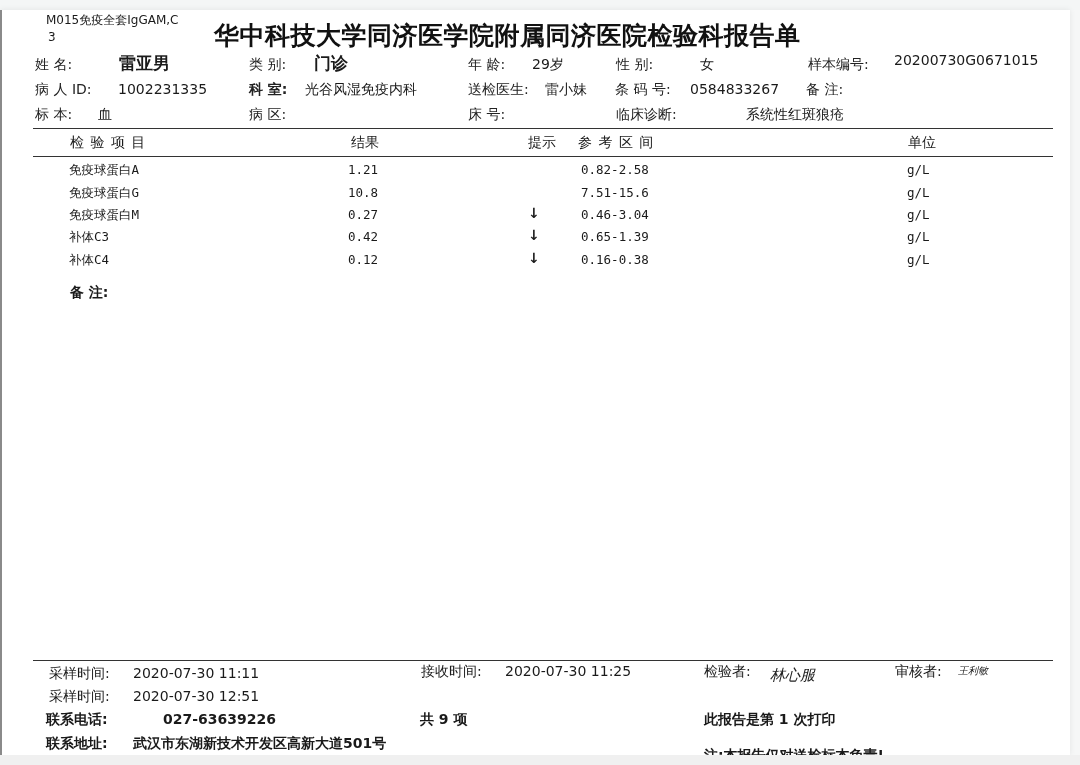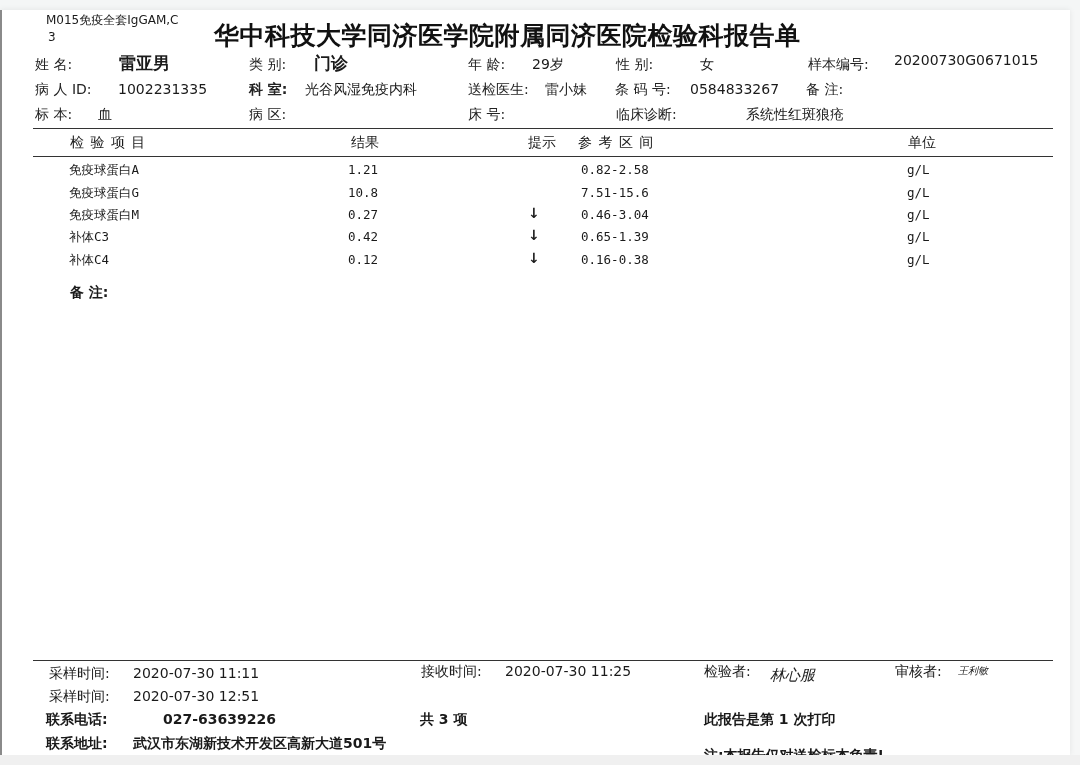--- a/index.html
+++ b/index.html
@@ -134,21 +134,21 @@
   <div class="abs md" style="left:702px; top:653px;">检验者:</div>
   <div class="abs sig" style="left:768px; top:656px;">林心服</div>
   <div class="abs md" style="left:893px; top:653px;">审核者:</div>
   <div class="abs sig" style="left:956px; top:654px; font-size:10px;">王利敏</div>
 
   <div class="abs md" style="left:47px; top:678px;">采样时间:</div>
   <div class="abs md" style="left:131px; top:678px;">2020-07-30 12:51</div>
 
   <div class="abs md bold" style="left:44px; top:701px;">联系电话:</div>
   <div class="abs md bold" style="left:131px; top:701px;margin-left:30px;">027-63639226</div>
-  <div class="abs md bold" style="left:418px; top:701px;">共 3 项</div>
+  <div class="abs md bold" style="left:418px; top:701px;">共 9 项</div>
   <div class="abs md bold" style="left:702px; top:701px;">此报告是第 1 次打印</div>
 
   <div class="abs md bold" style="left:44px; top:725px;">联系地址:</div>
   <div class="abs md bold" style="left:131px; top:725px;">武汉市东湖新技术开发区高新大道501号</div>
   <div class="abs md bold" style="left:702px; top:725px;margin-top:12px;">注:本报告仅对送检标本负责!</div>
 </div>
 
 <div class="bottom-strip"></div>
 
 </body></html>

